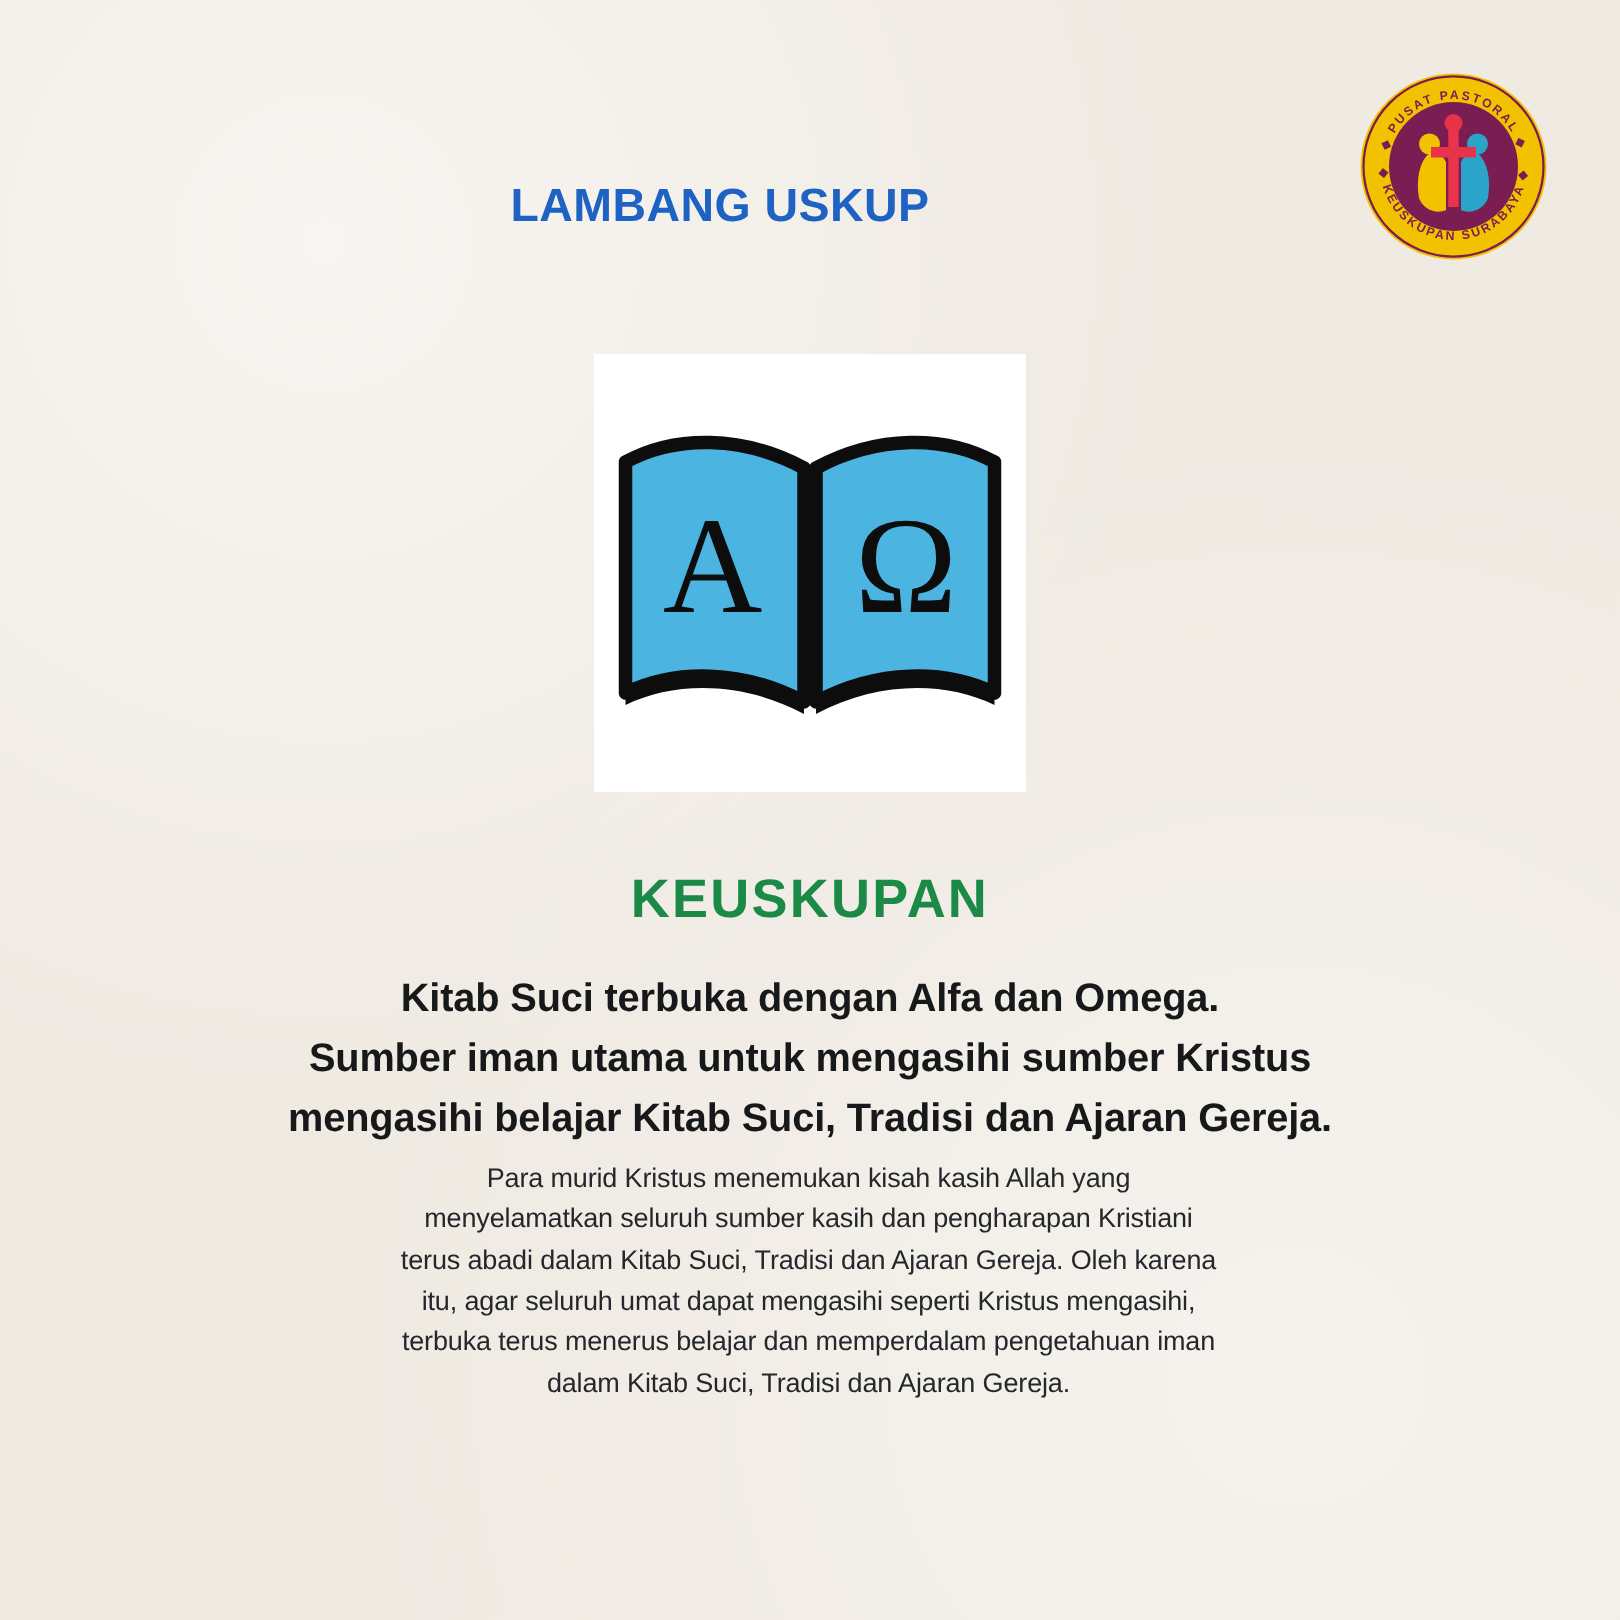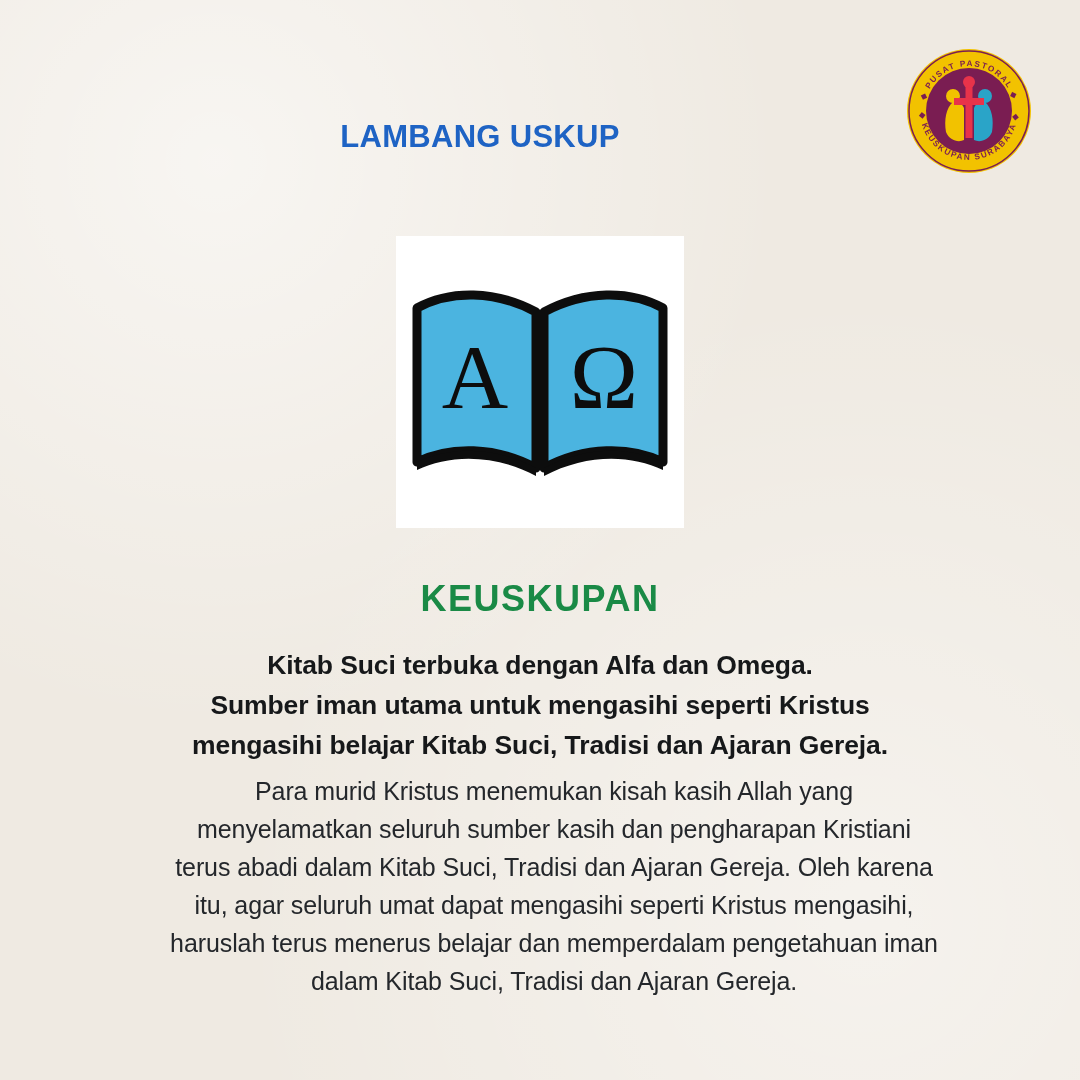--- a/index.html
+++ b/index.html
@@ -90,25 +90,25 @@
     line-height: 1.5;
     letter-spacing: -0.1px;
     margin-top: 30px;
   }
   .lead .line { display: block; }
 
   
   .body-text {
     position: absolute;
     top: 772px;
-    left: 90px;
+    left: 75px;
     width: 928px;
     text-align: center;
     color: #24272b;
-    font-size: 25px;
+    font-size: 18px;
     line-height: 1.52;
     letter-spacing: -0.1px;
   }
   .body-text .line { display: block; }
 </style>
 </head>
 <body>
 
 <div class="page">
 
@@ -157,26 +157,26 @@
       <path d="M258 190 C225 174 180 174 139 196 L139 204 C180 182 225 182 258 198 Z" fill="#0d0d0d"></path>
       <text x="70" y="136" text-anchor="middle" font-family="'Liberation Serif', serif" font-size="92" fill="#0d0d0d">A</text>
       <text x="199" y="136" text-anchor="middle" font-family="'Liberation Serif', serif" font-size="92" fill="#0d0d0d">Ω</text>
     </svg>
   </div>
 
   <h2 class="category">KEUSKUPAN</h2>
 
   <div class="lead">
     <span class="line">Kitab Suci terbuka dengan Alfa dan Omega.</span>
-    <span class="line">Sumber iman utama untuk mengasihi seperti Kristus</span>
+    <span class="line">Sumber iman utama untuk mengasihi sumber Kristus</span>
     <span class="line">mengasihi belajar Kitab Suci, Tradisi dan Ajaran Gereja.</span>
   </div>
 
   <div class="body-text">
     <span class="line">Para murid Kristus menemukan kisah kasih Allah yang</span>
     <span class="line">menyelamatkan seluruh sumber kasih dan pengharapan Kristiani</span>
     <span class="line">terus abadi dalam Kitab Suci, Tradisi dan Ajaran Gereja. Oleh karena</span>
     <span class="line">itu, agar seluruh umat dapat mengasihi seperti Kristus mengasihi,</span>
-    <span class="line">haruslah terus menerus belajar dan memperdalam pengetahuan iman</span>
+    <span class="line">terbuka terus menerus belajar dan memperdalam pengetahuan iman</span>
     <span class="line">dalam Kitab Suci, Tradisi dan Ajaran Gereja.</span>
   </div>
 
 </div>
 
 </body></html>

